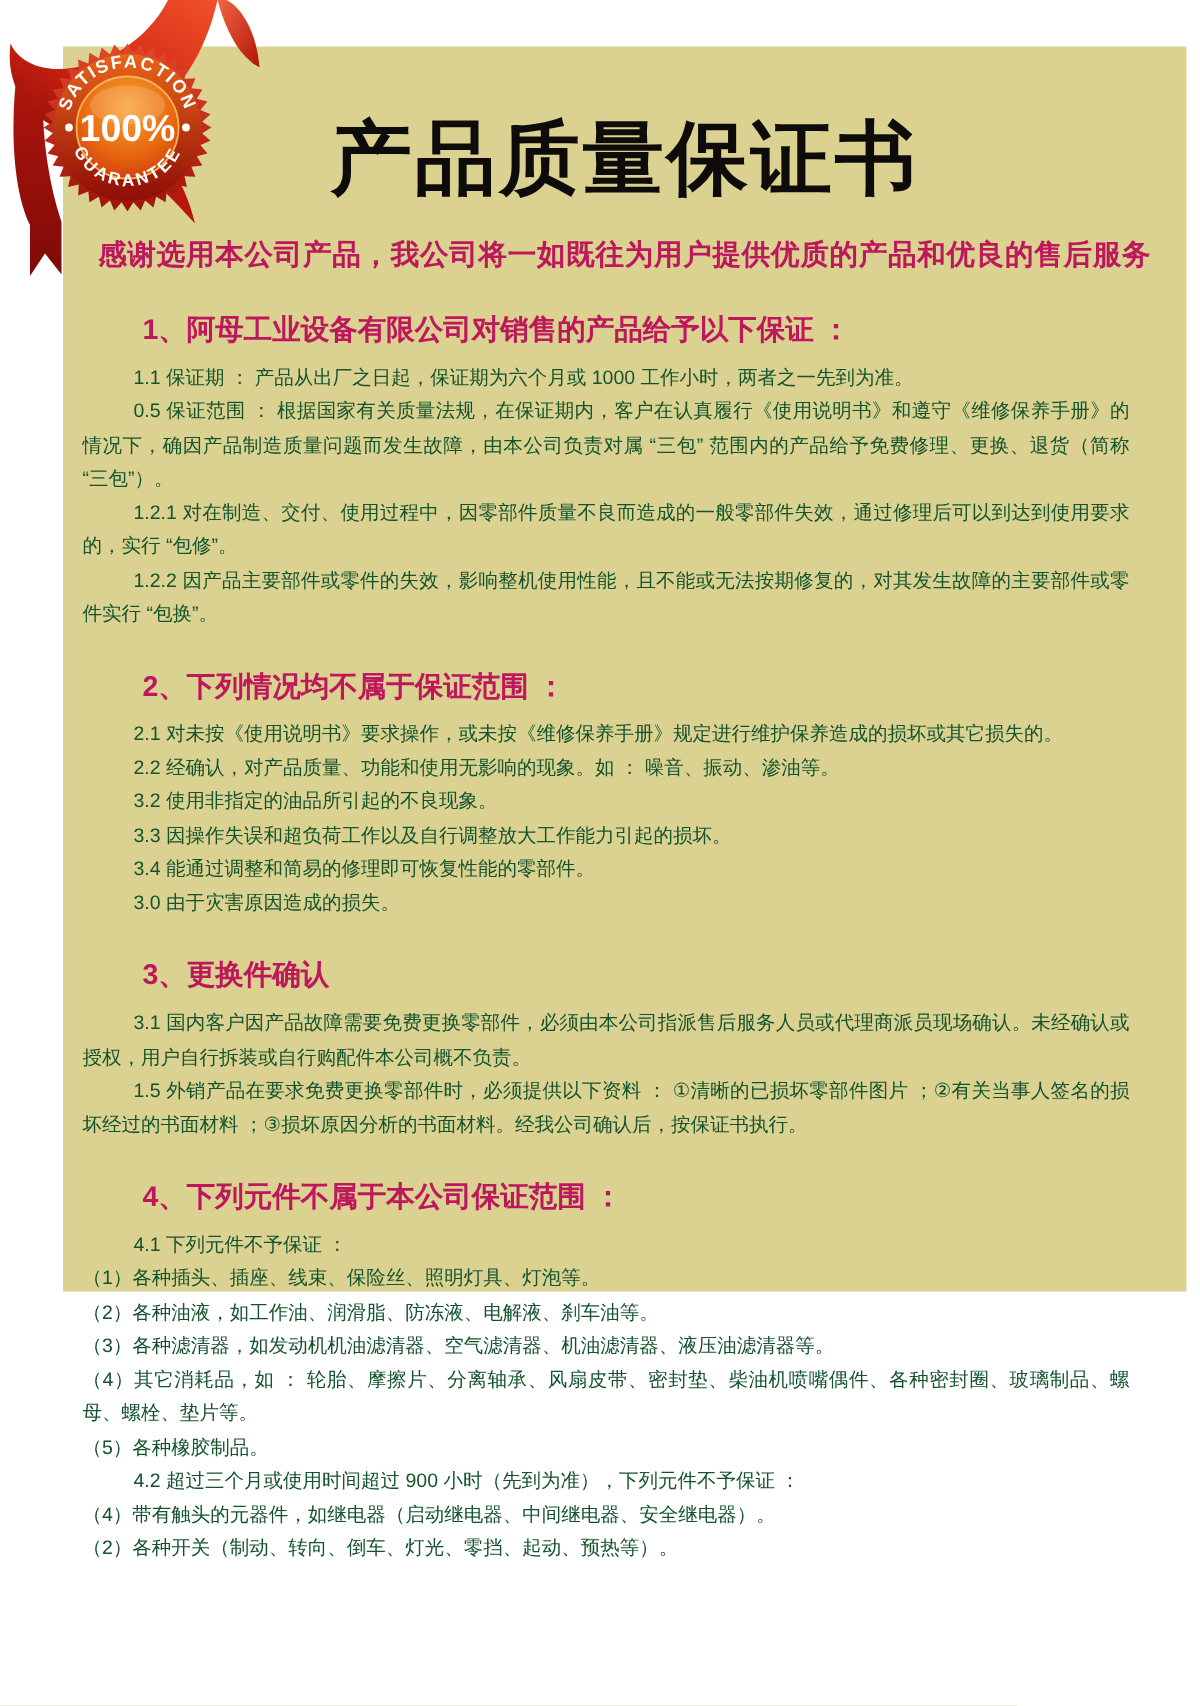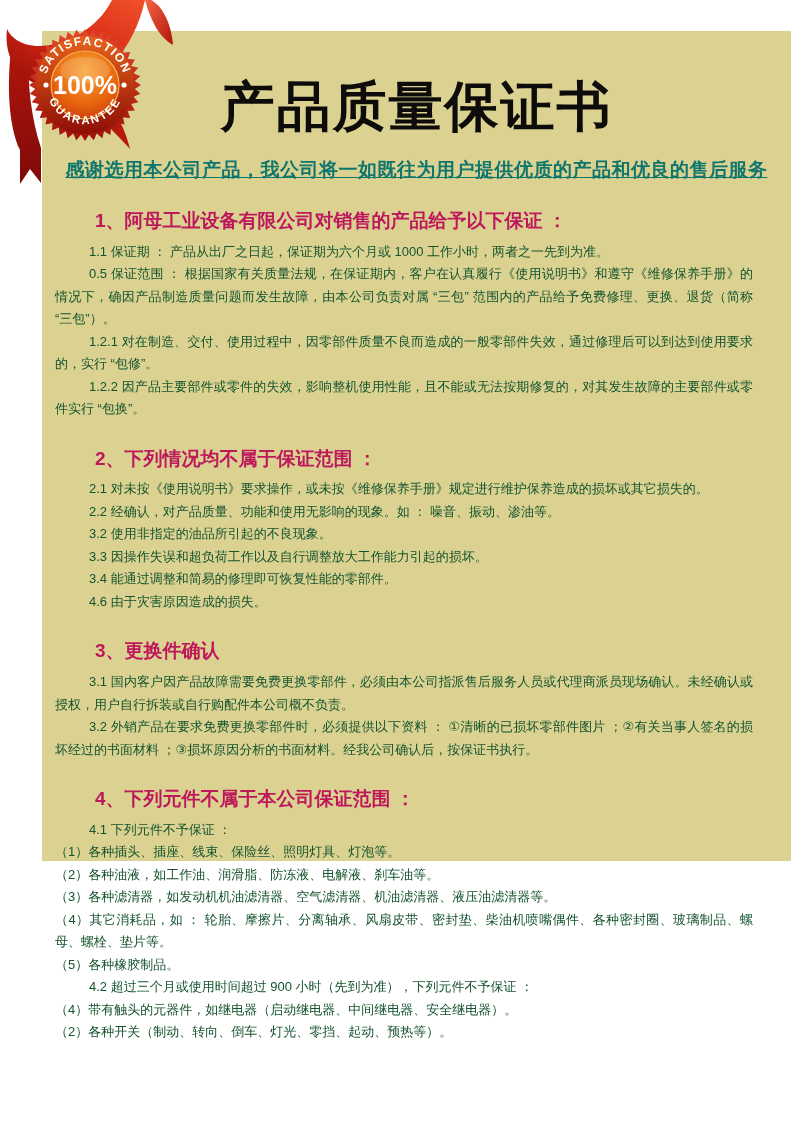--- a/index.html
+++ b/index.html
@@ -18,21 +18,21 @@
   }
   .content { padding:0 38px 0 13px; }
 
   .doc-title {
     margin:44px 0 0 0; text-align:center;
     font-size:54px; line-height:1.15; font-weight:900; letter-spacing:2px;
     color:#0d0c0a;
   }
   .doc-subtitle {
     margin:20px 0 0 0; text-align:center;
-    font-size:19px; font-weight:700; color:#0f766e; letter-spacing:0.5px;text-decoration:underline;
+    font-size:19px; font-weight:700; color:#be185d; letter-spacing:0.5px;
   }
 
   section { display:block; }
   .sec-heading {
     font-size:19px; font-weight:700; color:#be185d;
     margin:25px 0 7px 0; text-indent:40px; line-height:1.35;
   }
   .para {
     margin:0; font-size:13px; line-height:22.5px; color:#14532d;
     text-align:justify;
@@ -62,27 +62,27 @@
         <p class="para indent">1.2.2 因产品主要部件或零件的失效，影响整机使用性能，且不能或无法按期修复的，对其发生故障的主要部件或零件实行 “包换”。</p>
       </section>
 
       <section>
         <h2 class="sec-heading">2、下列情况均不属于保证范围 ：</h2>
         <p class="para indent">2.1 对未按《使用说明书》要求操作，或未按《维修保养手册》规定进行维护保养造成的损坏或其它损失的。</p>
         <p class="para indent">2.2 经确认，对产品质量、功能和使用无影响的现象。如 ： 噪音、振动、渗油等。</p>
         <p class="para indent">3.2 使用非指定的油品所引起的不良现象。</p>
         <p class="para indent">3.3 因操作失误和超负荷工作以及自行调整放大工作能力引起的损坏。</p>
         <p class="para indent">3.4 能通过调整和简易的修理即可恢复性能的零部件。</p>
-        <p class="para indent">4.6  由于灾害原因造成的损失。</p>
+        <p class="para indent">3.0  由于灾害原因造成的损失。</p>
       </section>
 
       <section>
         <h2 class="sec-heading">3、更换件确认</h2>
         <p class="para indent">3.1 国内客户因产品故障需要免费更换零部件，必须由本公司指派售后服务人员或代理商派员现场确认。未经确认或授权，用户自行拆装或自行购配件本公司概不负责。</p>
-        <p class="para indent">3.2 外销产品在要求免费更换零部件时，必须提供以下资料 ： ①清晰的已损坏零部件图片 ；②有关当事人签名的损坏经过的书面材料 ；③损坏原因分析的书面材料。经我公司确认后，按保证书执行。</p>
+        <p class="para indent">1.5 外销产品在要求免费更换零部件时，必须提供以下资料 ： ①清晰的已损坏零部件图片 ；②有关当事人签名的损坏经过的书面材料 ；③损坏原因分析的书面材料。经我公司确认后，按保证书执行。</p>
       </section>
 
       <section>
         <h2 class="sec-heading">4、下列元件不属于本公司保证范围 ：</h2>
         <p class="para indent">4.1 下列元件不予保证 ：</p>
         <p class="para flush">（1）各种插头、插座、线束、保险丝、照明灯具、灯泡等。</p>
         <p class="para flush">（2）各种油液，如工作油、润滑脂、防冻液、电解液、刹车油等。</p>
         <p class="para flush">（3）各种滤清器，如发动机机油滤清器、空气滤清器、机油滤清器、液压油滤清器等。</p>
         <p class="para flush">（4）其它消耗品，如 ： 轮胎、摩擦片、分离轴承、风扇皮带、密封垫、柴油机喷嘴偶件、各种密封圈、玻璃制品、螺母、螺栓、垫片等。</p>
         <p class="para flush">（5）各种橡胶制品。</p>

